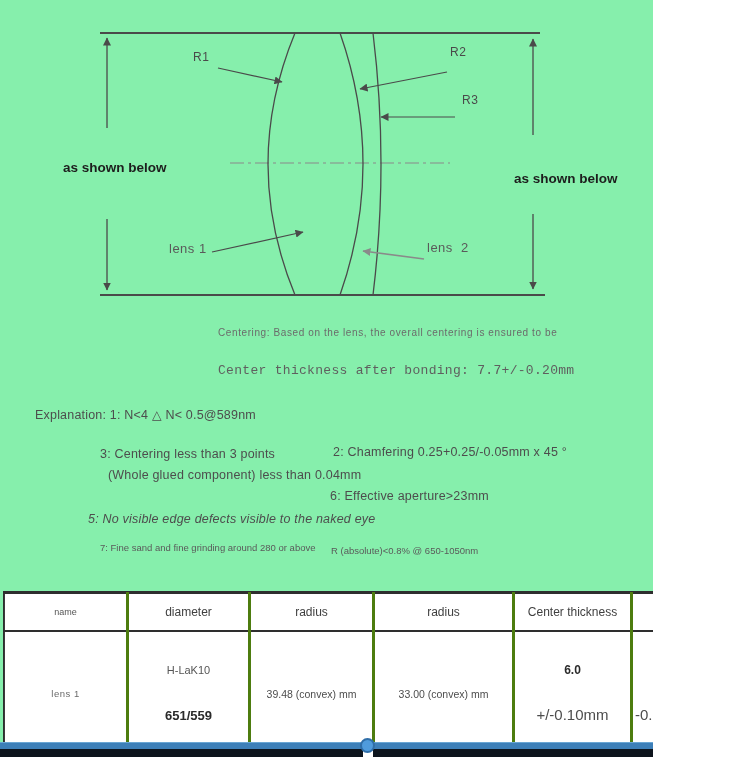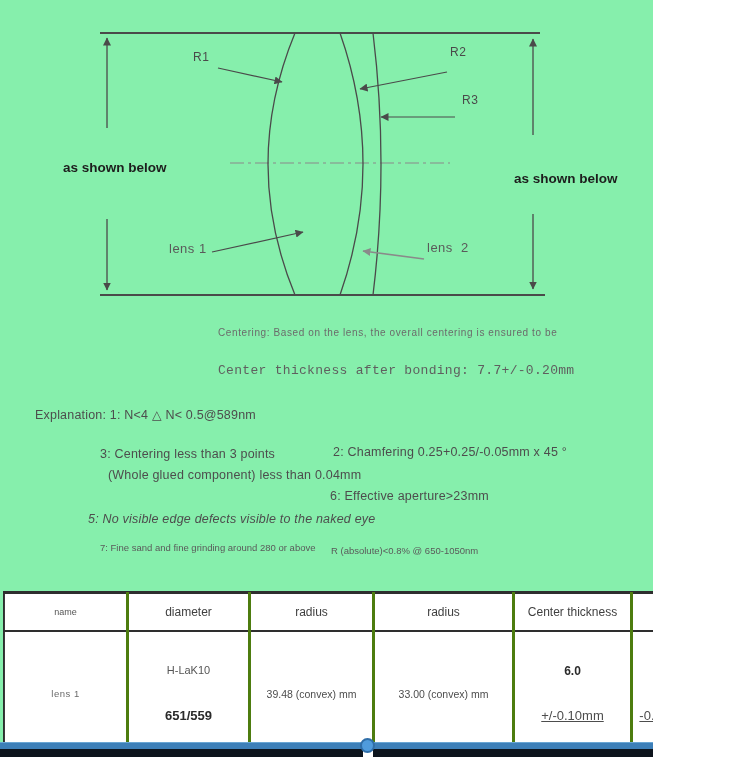--- a/index.html
+++ b/index.html
@@ -21,21 +21,21 @@
   table.spec td{border-left:1px solid #3a3a3a;border-right:3px solid #4d7c0f;
      text-align:center;vertical-align:middle;padding:1px 2px;overflow:hidden;white-space:pre-wrap;}
   table.spec tr{border-top:2px solid #2e2e2e;border-bottom:2px solid #2e2e2e;}
   .th-cell{font-size:12px;color:#3f3f3f;}
   .th-name{font-size:9px;color:#555;}
   .cell-name{font-size:9.5px;color:#6a6a6a;letter-spacing:.5px;}
   .cell-mat{font-size:11px;color:#555;line-height:1.35;}
   .cell-mat .emph{font-weight:bold;font-size:13px;color:#2a2a2a;}
   .cell-rad{font-size:10.5px;color:#4d4d4d;}
   .cell-val{font-size:12px;font-weight:bold;color:#2b2b2b;line-height:1.2;}
-  .cell-tol{font-size:13px;font-weight:normal;color:#4d4d4d;text-decoration:underline;}
+  .cell-tol{font-size:15px;font-weight:normal;color:#4d4d4d;}
   
   .bluebar{left:0;top:742px;width:735px;height:7px;background:#3d7fb8;border-top:1px solid #6aa6d4;}
   .darkbar{left:0;top:749px;width:735px;height:8px;background:#0d141d;}
   .handle{left:360px;top:738px;width:15px;height:15px;border-radius:50%;
           background:#4f9bdc;border:2px solid #2f6ea8;box-sizing:border-box;}
   .handle-notch{left:363px;top:750px;width:10px;height:7px;background:#ffffff;}
   .corner-icon{left:716px;top:728px;width:15px;height:12px;border:2px solid #8ec6ee;
                border-radius:2px;background:#e8f3fc;box-sizing:border-box;}
 </style>
 </head>

